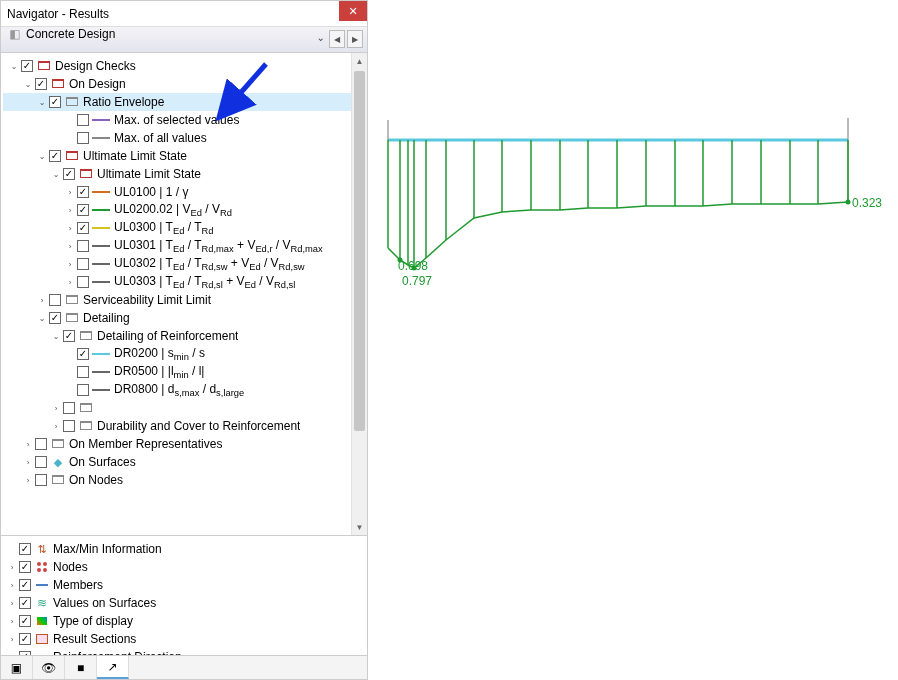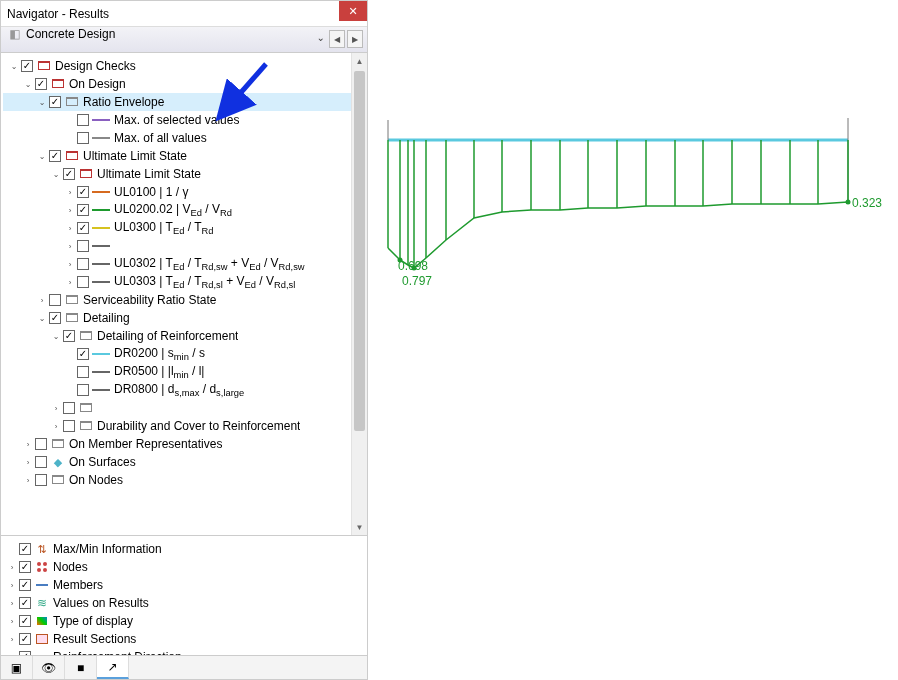--- a/index.html
+++ b/index.html
@@ -323,41 +323,42 @@
           <span class="twisty">›</span>
           <span class="cb checked"></span>
           <span class="swatch" style="background: rgb(214, 194, 31);"></span>
           <span class="label">UL0300 | T<sub>Ed</sub> / T<sub>Rd</sub></span>
         </div>
         <div class="row">
           <span class="indent" style="width: 60px;"></span>
           <span class="twisty">›</span>
           <span class="cb"></span>
           <span class="swatch" style="background: rgb(102, 102, 102);"></span>
+          <span class="label">UL0301 | T<sub>Ed</sub> / T<sub>Rd,max</sub> + V<sub>Ed,r</sub> / V<sub>Rd,max</sub></span>
         </div>
         <div class="row">
           <span class="indent" style="width: 60px;"></span>
           <span class="twisty">›</span>
           <span class="cb"></span>
           <span class="swatch" style="background: rgb(102, 102, 102);"></span>
           <span class="label">UL0302 | T<sub>Ed</sub> / T<sub>Rd,sw</sub> + V<sub>Ed</sub> / V<sub>Rd,sw</sub></span>
         </div>
         <div class="row">
           <span class="indent" style="width: 60px;"></span>
           <span class="twisty">›</span>
           <span class="cb"></span>
           <span class="swatch" style="background: rgb(102, 102, 102);"></span>
           <span class="label">UL0303 | T<sub>Ed</sub> / T<sub>Rd,sl</sub> + V<sub>Ed</sub> / V<sub>Rd,sl</sub></span>
         </div>
         <div class="row">
           <span class="indent" style="width: 32px;"></span>
           <span class="twisty">›</span>
           <span class="cb"></span>
           <span class="ico beam gray"></span>
-          <span class="label">Serviceability Ratio State</span>
+          <span class="label">Serviceability Limit Limit</span>
         </div>
         <div class="row">
           <span class="indent" style="width: 32px;"></span>
           <span class="twisty">⌄</span>
           <span class="cb checked"></span>
           <span class="ico beam gray"></span>
           <span class="label">Detailing</span>
         </div>
         <div class="row">
           <span class="indent" style="width: 46px;"></span>
@@ -448,21 +449,21 @@
           <span class="twisty">›</span>
           <span class="cb checked"></span>
           <span class="ico members"></span>
           <span class="label">Members</span>
         </div>
         <div class="row">
           <span class="indent" style="width: 2px;"></span>
           <span class="twisty">›</span>
           <span class="cb checked"></span>
           <span class="ico values"></span>
-          <span class="label">Values on Results</span>
+          <span class="label">Values on Surfaces</span>
         </div>
         <div class="row">
           <span class="indent" style="width: 2px;"></span>
           <span class="twisty">›</span>
           <span class="cb checked"></span>
           <span class="ico display"></span>
           <span class="label">Type of display</span>
         </div>
         <div class="row">
           <span class="indent" style="width: 2px;"></span>

